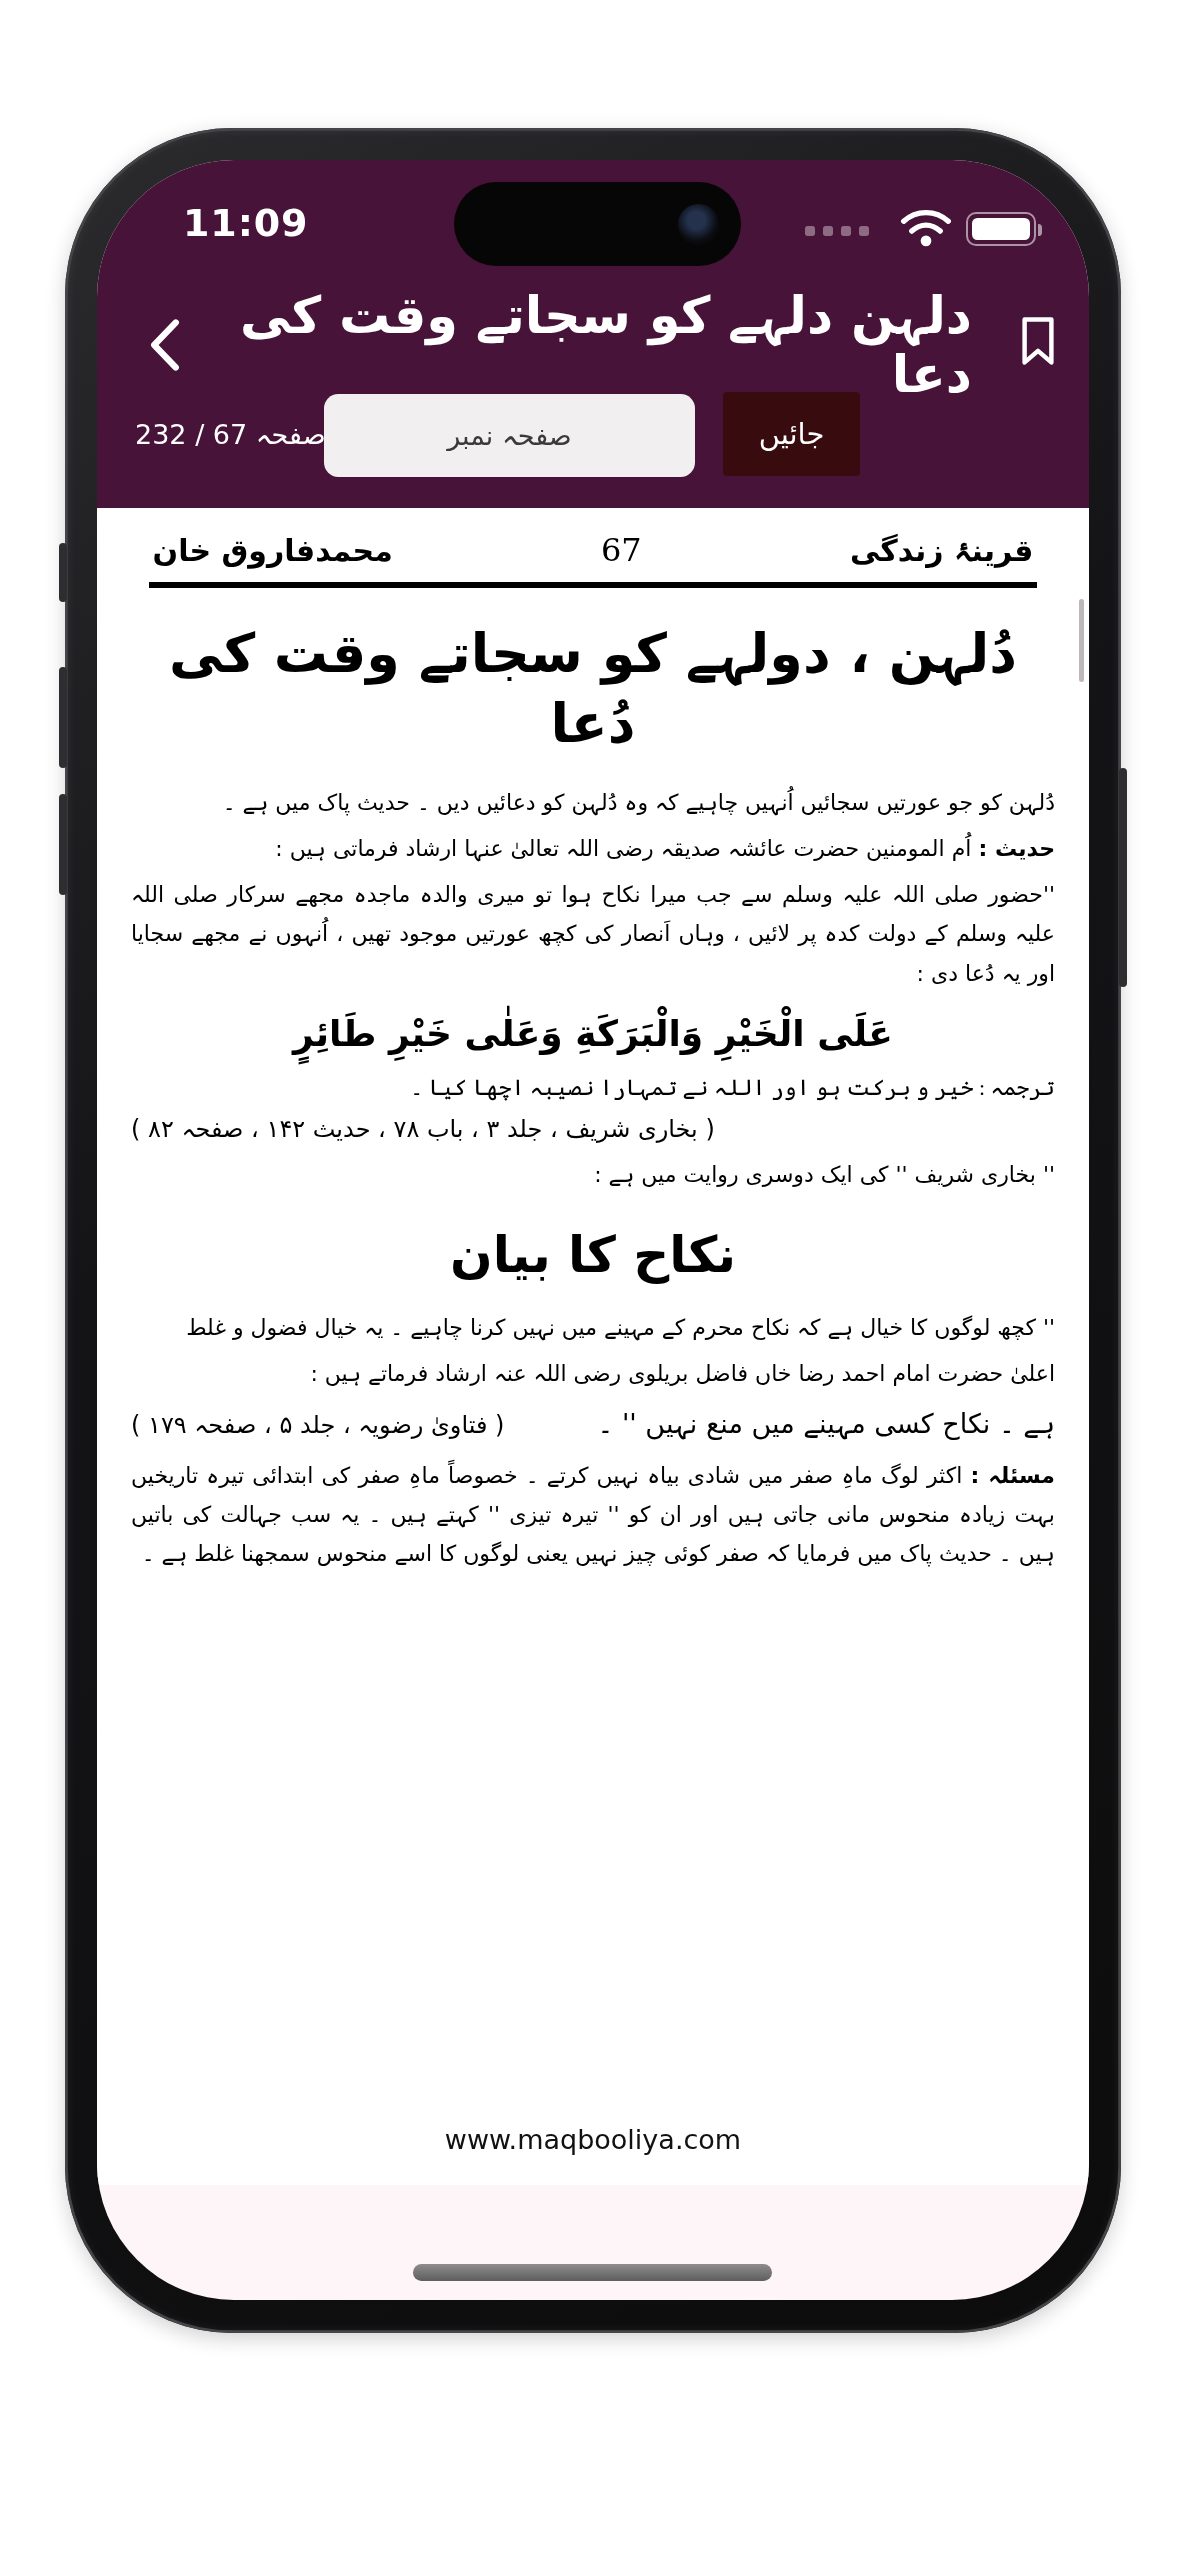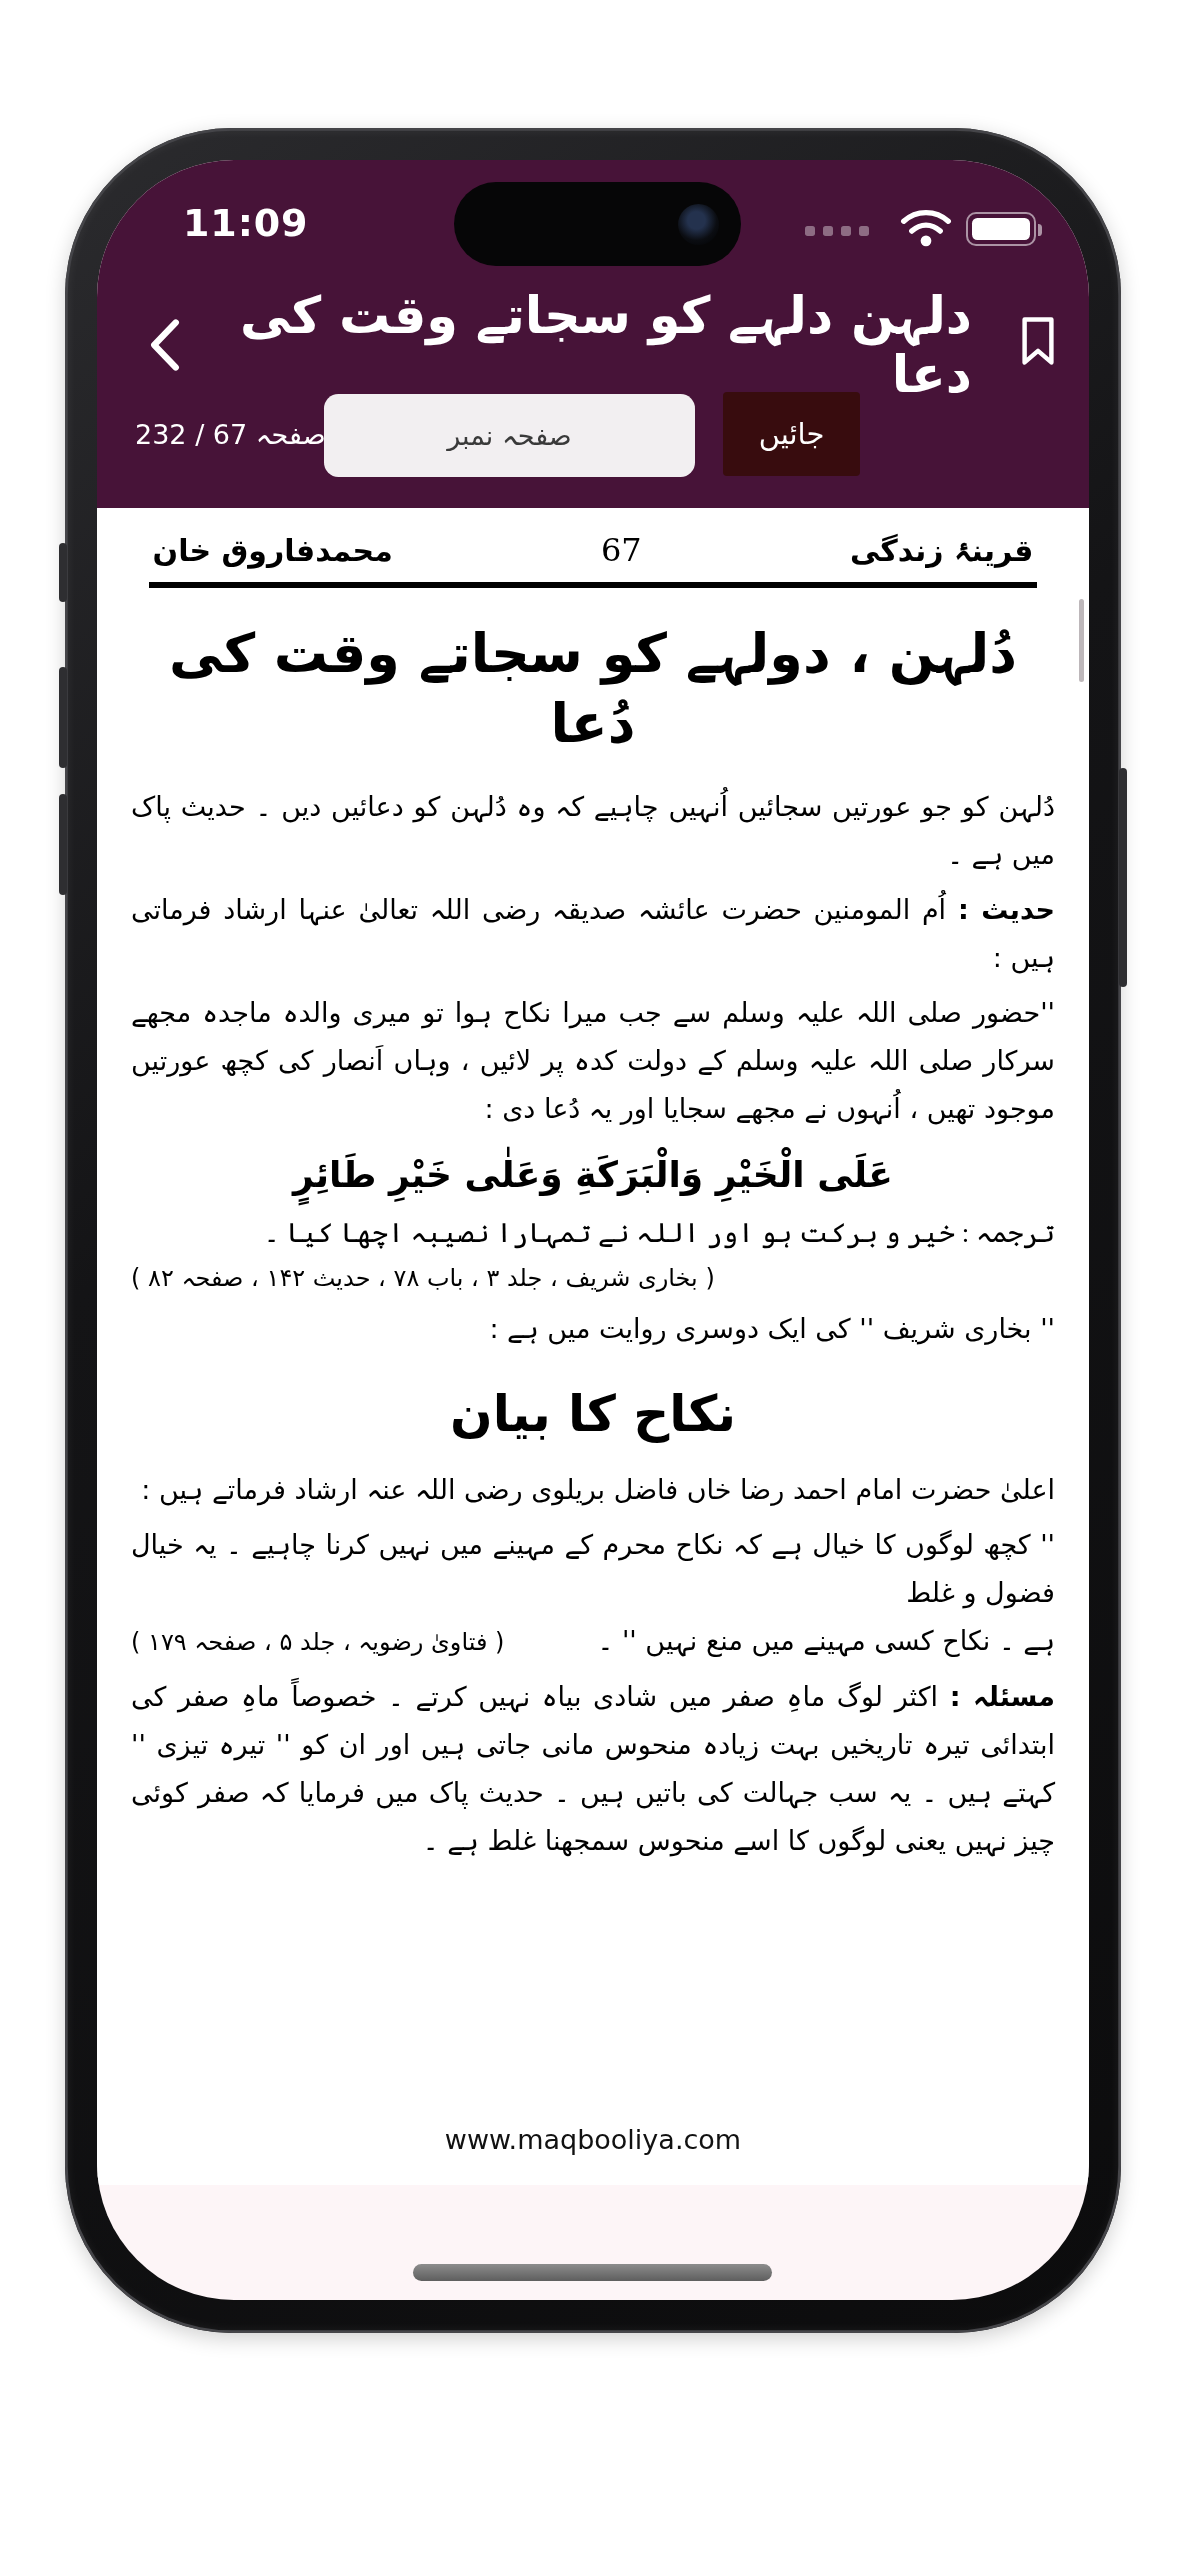--- a/index.html
+++ b/index.html
@@ -46,21 +46,21 @@
   .page-input::placeholder{color:#3a3a3a;opacity:1;}
   .go-btn{position:absolute;left:626px;top:0;width:137px;height:84px;background:#380c0e;border:none;border-radius:4px;
     color:#fff;font-size:29px;cursor:pointer;font-family:"DejaVu Sans",sans-serif;}
   
   .book-page{position:absolute;left:0;top:348px;width:992px;height:1677px;background:#ffffff;color:#000;}
   .page-pad{position:absolute;left:34px;right:34px;top:23.4px;direction:rtl;}
   .ph-row{display:flex;justify-content:space-between;align-items:baseline;font-weight:700;font-size:30px;padding:0 21.6px;}
   .ph-center{font-size:32px;font-weight:400;font-family:"DejaVu Serif",serif;direction:ltr;}
   .rule{height:6.3px;background:#000;margin:12.6px 18px 0 18px;}
   .main-title{text-align:center;font-size:54px;font-weight:700;margin:30.5px 0 23.4px 0;line-height:1.3;}
-  .bp{font-size:27px;line-height:1.78;text-align:justify;margin:7.2px 0;}
+  .bp{font-size:22px;line-height:1.78;text-align:justify;margin:7.2px 0;}
   .bp b{font-weight:700;}
   .centered{font-family:Liberation Serif, serif;}
   .arabic{font-size:36px;font-weight:700;text-align:center;margin:14.4px 0 5.4px 0;line-height:1.5;}
   .ref{font-size:24px;text-align:left;margin:3.6px 0 12.6px 0;}
   .split-line{display:flex;justify-content:space-between;align-items:baseline;font-size:27px;line-height:1.78;}
   .split-line .r2{font-size:24px;}
   .h2{text-align:center;font-size:50px;font-weight:700;margin:32px 0 23.4px 0;}
   .site{position:absolute;left:0;bottom:30.5px;width:100%;text-align:center;font-size:27px;color:#111;direction:ltr;}
   .scrollbar{position:absolute;right:5.4px;top:439px;width:4.5px;height:83px;background:#bdb7ba;border-radius:2.7px;}
   
@@ -147,23 +147,23 @@
         <div class="arabic">عَلَى الْخَيْرِ وَالْبَرَكَةِ وَعَلٰى خَيْرِ طَائِرٍ</div>
         <p class="bp centered">ترجمہ : خیر و برکت ہو اور اللہ نے تمہارا نصیبہ اچھا کیا ۔</p>
         <div class="ref">( بخاری شریف ، جلد ۳ ، باب ۷۸ ، حدیث ۱۴۲ ، صفحہ ۸۲ )</div>
 
 
         <p class="bp">'' بخاری شریف '' کی ایک دوسری روایت میں ہے :</p>
 
 
         <div class="h2">نکاح کا بیان</div>
 
+        <p class="bp" style="margin-bottom:0;">'' کچھ لوگوں کا خیال ہے کہ نکاح محرم کے مہینے میں نہیں کرنا چاہیے ۔ یہ خیال فضول و غلط</p>
+
         <p class="bp">اعلیٰ حضرت امام احمد رضا خاں فاضل بریلوی رضی اللہ عنہ ارشاد فرماتے ہیں :</p>
-
-        <p class="bp" style="margin-bottom:0;">'' کچھ لوگوں کا خیال ہے کہ نکاح محرم کے مہینے میں نہیں کرنا چاہیے ۔ یہ خیال فضول و غلط</p>
         <div class="split-line">
           <span>ہے ۔ نکاح کسی مہینے میں منع نہیں '' ۔</span>
           <span class="r2">( فتاویٰ رضویہ ، جلد ۵ ، صفحہ ۱۷۹ )</span>
         </div>
 
         <p class="bp"><b>مسئلہ :</b> <span>اکثر لوگ ماہِ صفر میں شادی بیاہ نہیں کرتے ۔ خصوصاً ماہِ صفر کی ابتدائی تیرہ تاریخیں بہت زیادہ منحوس مانی جاتی ہیں اور ان کو '' تیرہ تیزی '' کہتے ہیں ۔ یہ سب جہالت کی باتیں ہیں ۔ حدیث پاک میں فرمایا کہ صفر کوئی چیز نہیں یعنی لوگوں کا اسے منحوس سمجھنا غلط ہے ۔</span></p>
       </div>
 
       <div class="site">www.maqbooliya.com</div>
     </div>

